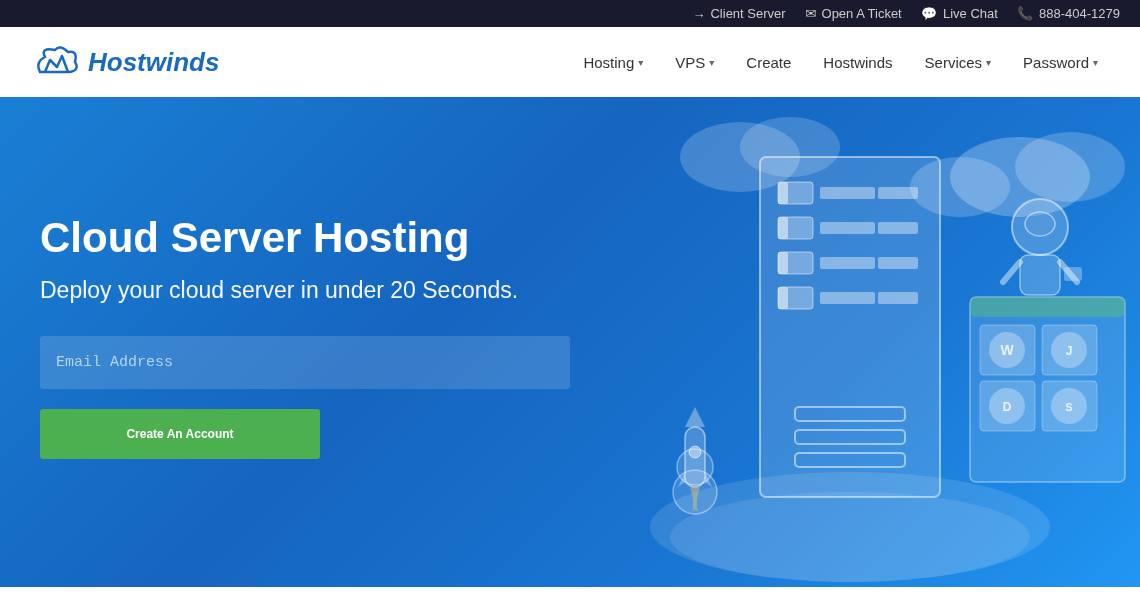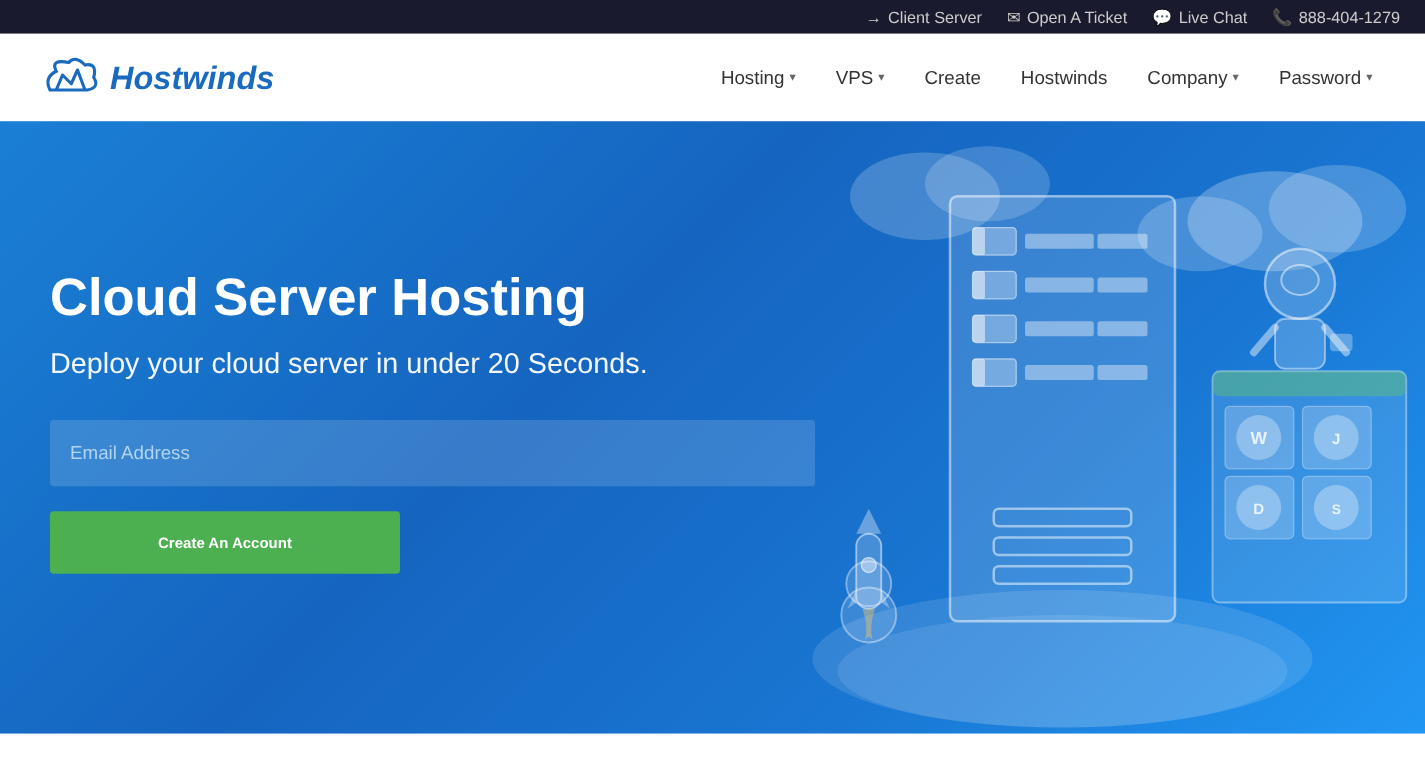--- a/index.html
+++ b/index.html
@@ -98,28 +98,29 @@
       font-size: 23px;
       margin-bottom: 32px;
       opacity: 0.95;
     }
 
     .form-group {
       margin-bottom: 14px;
     }
 
     .form-input {
-      width: 612px;
+      width: 530px;
       padding: 18px 16px;
       font-size: 15px;
       border: none;
       border-radius: 3px;
       background: rgba(255,255,255,0.15);
       color: #e0f0ff;
       outline: none;
+      font-family: Liberation Mono, monospace;
     }
     .form-input::placeholder {
       color: #b0d4f1;
     }
 
     .btn-create {
       background: #4caf50;
       color: white;
       border: none;
       padding: 18px 50px;
@@ -195,21 +196,21 @@
         <span>Create</span>
       </a>
     </li>
     <li>
       <a href="#">
         <span>Hostwinds</span>
       </a>
     </li>
     <li>
       <a href="#">
-        <span>Company</span>
+        <span>Services</span>
         <span class="chevron">▾</span>
       </a>
     </li>
     <li>
       <a href="#">
         <span>Password</span>
         <span class="chevron">▾</span>
       </a>
     </li>
   </ul>

